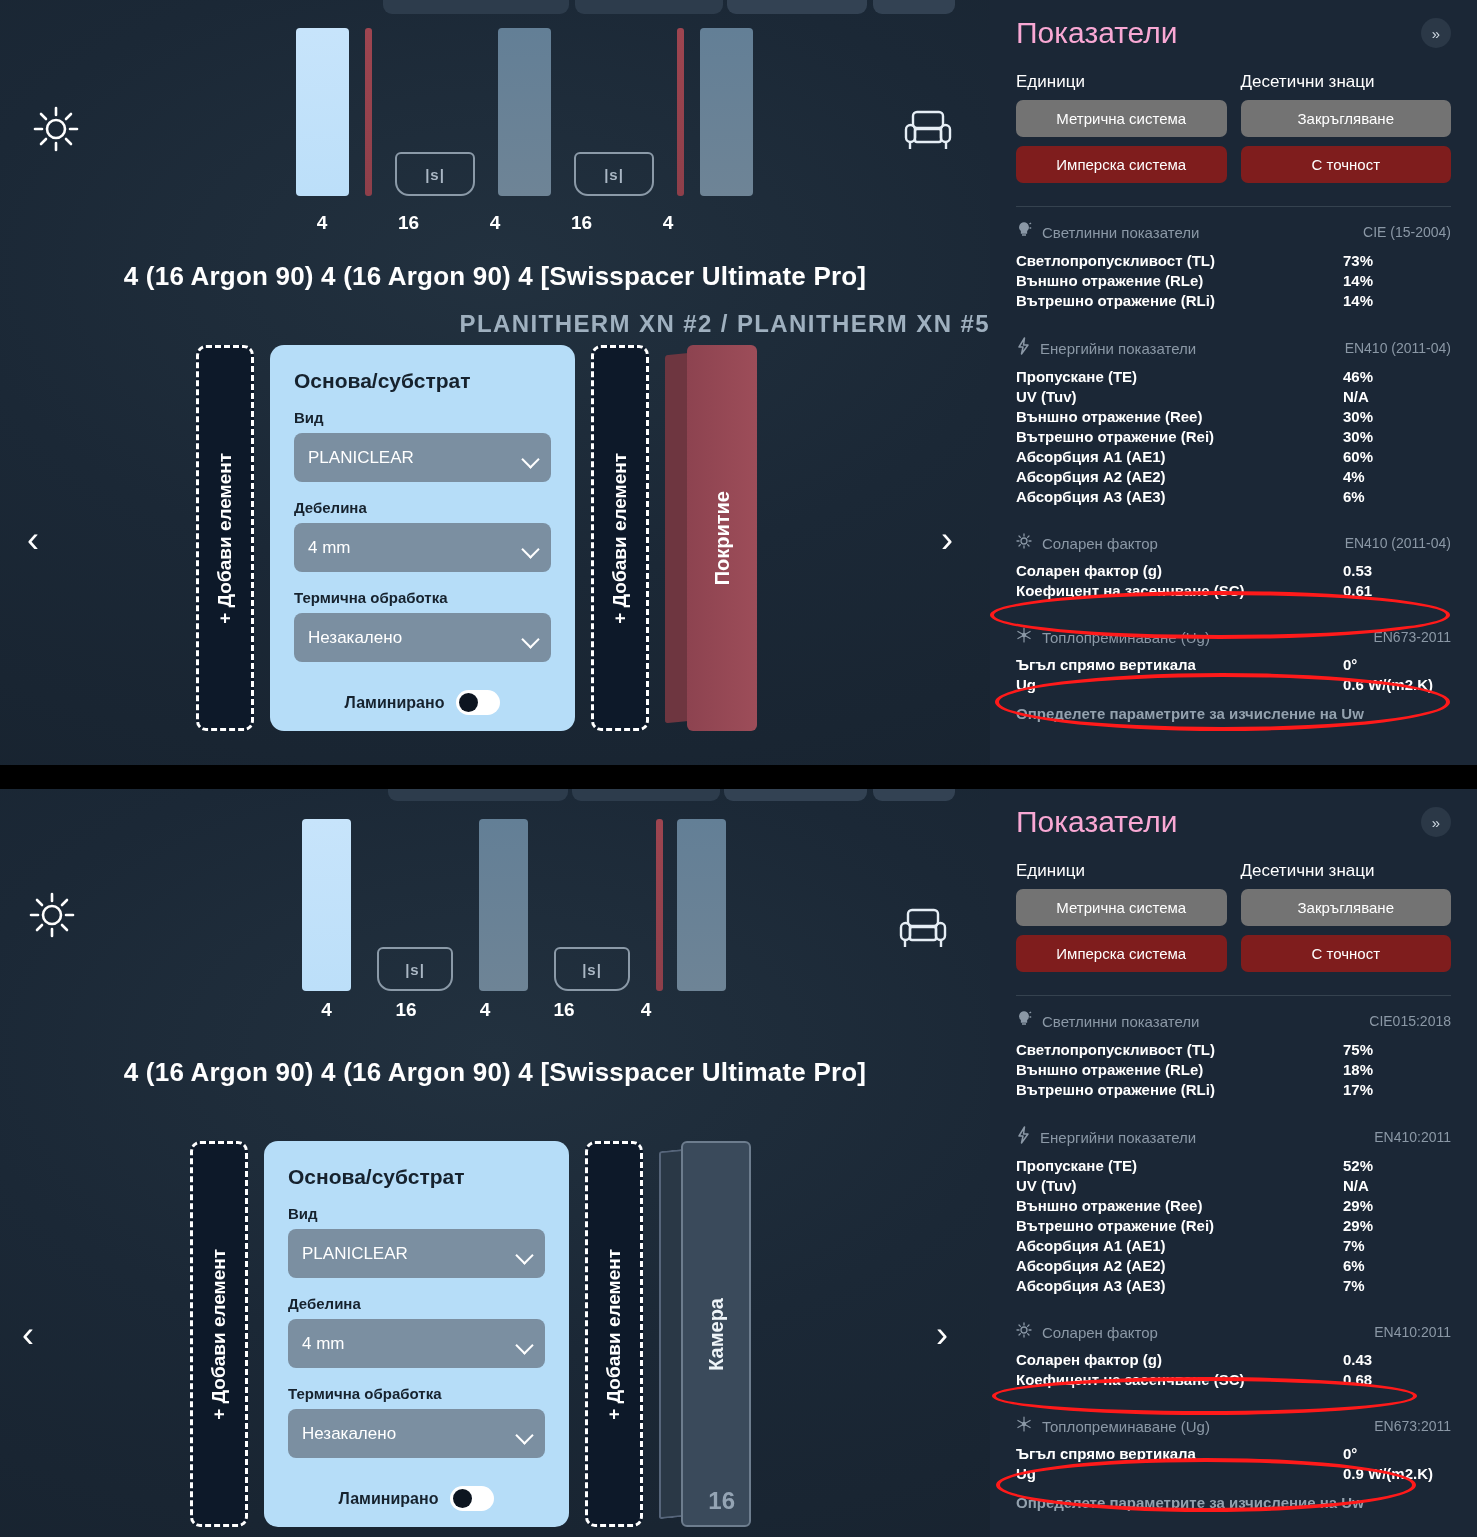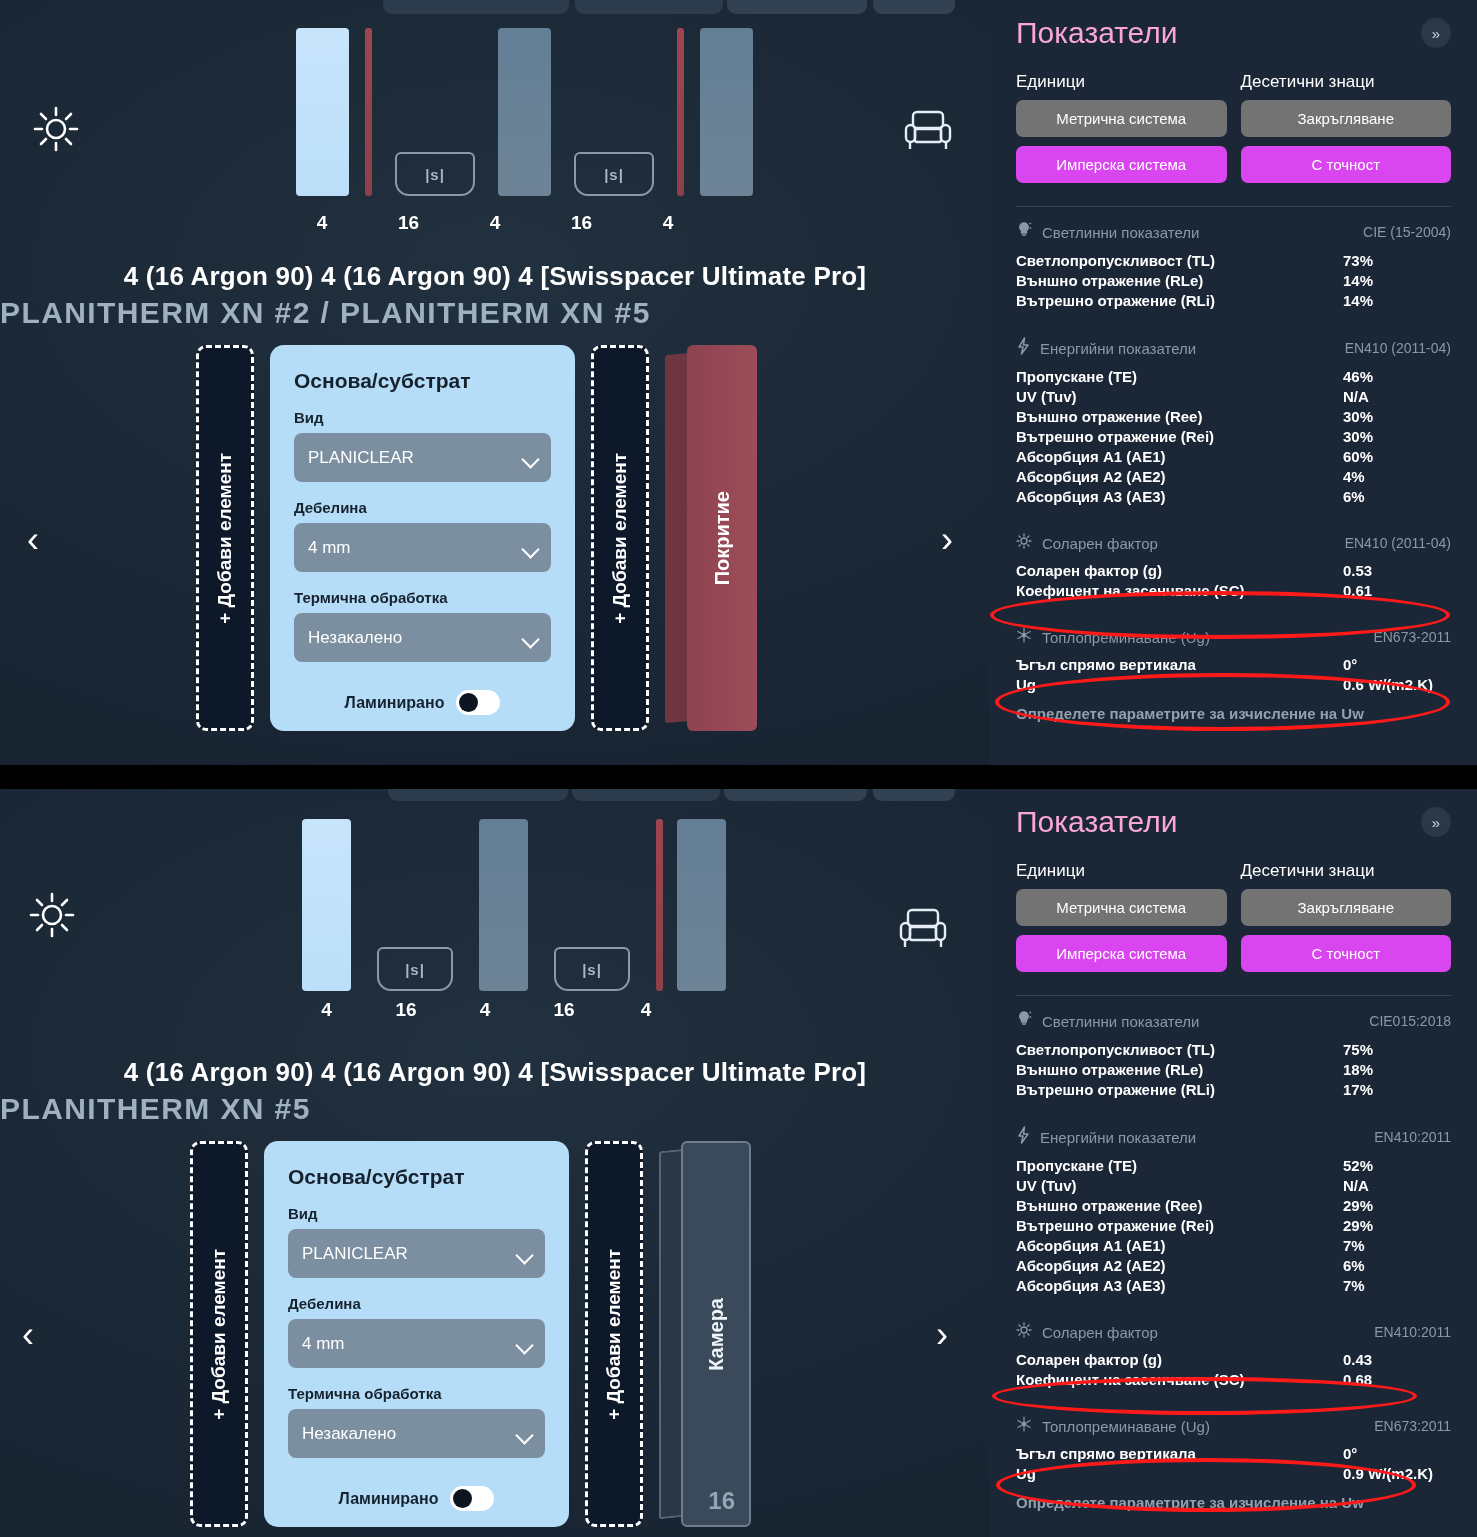--- a/index.html
+++ b/index.html
@@ -42,22 +42,22 @@
     display: flex; align-items: center; justify-content: center;
     font-size: 15px; font-weight: 700; letter-spacing: 1px;
     background: transparent;
   }
   .labels { position: absolute; display: flex; color: #fff; font-weight: 700; font-size: 19px; }
   .labels span { text-align: center; }
 
   
   .title-main { position:absolute; width:990px; text-align:center; color:#fff;
                 font-size:26px; font-weight:700; letter-spacing:.2px; }
-  .title-sub  { position:absolute; width:990px; text-align:left; color:#9fb0bf;
-                font-size:30px; font-weight:700; letter-spacing:1.4px; }
+  .title-sub  { position:absolute; width:990px; text-align:right; color:#9fb0bf;
+                font-size:24px; font-weight:700; letter-spacing:1.4px;margin-top:14px; }
 
   
   .editor-row { position:absolute; display:flex; align-items:stretch; gap:16px; }
   .add-elem {
     width: 58px; border: 3px dashed #ffffff; border-radius: 10px;
     background: #0d1929; color: #fff; font-size: 19px; font-weight: 700;
     display: flex; align-items: center; justify-content: center;
   }
   .add-elem span { writing-mode: vertical-rl; transform: rotate(180deg); white-space: nowrap; }
 
@@ -119,21 +119,21 @@
     color:#cfd9e2; font-size:15px; display:flex; align-items:center; justify-content:center;
   }
   .opts { display:flex; gap:14px; margin-top:22px; }
   .opt-col { flex:1; }
   .opt-col h4 { color:#fff; font-size:17px; font-weight:400; margin-bottom:8px; }
   .opt-btn {
     height:37px; border-radius:7px; display:flex; align-items:center;
     justify-content:center; color:#fff; font-size:15px; font-weight:500; margin-bottom:9px;
   }
   .opt-btn.active { background:#737373; }
-  .opt-btn.idle   { background:#d946ef; }
+  .opt-btn.idle   { background:#7f1d1d; }
   .hr { height:1px; background:#35424f; margin:14px 0 10px 0; }
 
   .sec-head { display:flex; align-items:center; justify-content:space-between; margin:14px 0 8px 0; }
   .sec-left { display:flex; align-items:center; gap:10px; }
   .sec-name { color:#8b98a6; font-size:15px; }
   .sec-std  { color:#8b98a6; font-size:14px; }
   .row { display:flex; color:#fff; font-size:15px; font-weight:700; line-height:20px;gap:32px; }
   .row .k { width:295px; }
   .row .v { flex:1; }
   .foot { color:#93a1ae; font-size:15px; font-weight:700; margin-top:10px; }
@@ -438,21 +438,20 @@
       </div>
       <div class="labels" style="left:285px;top:210px;">
         <span style="width:83px;">4</span>
         <span style="width:76px;">16</span>
         <span style="width:82px;">4</span>
         <span style="width:76px;">16</span>
         <span style="width:88px;">4</span>
       </div>
 
       <div class="title-main" style="top:268px;">4 (16 Argon 90) 4 (16 Argon 90) 4 [Swisspacer Ultimate Pro]</div>
-      <div class="title-sub" style="top:303px;">PLANITHERM XN #5</div>
 
       <div class="nav" style="left:22px;top:528px;">‹</div>
       <div class="nav" style="left:936px;top:528px;">›</div>
 
       <div class="editor-row" style="left:190px;top:352px;height:386px;">
         <div class="add-elem">
           <span>+ Добави елемент</span>
         </div>
         <div class="card">
           <h3>Основа/субстрат</h3>

